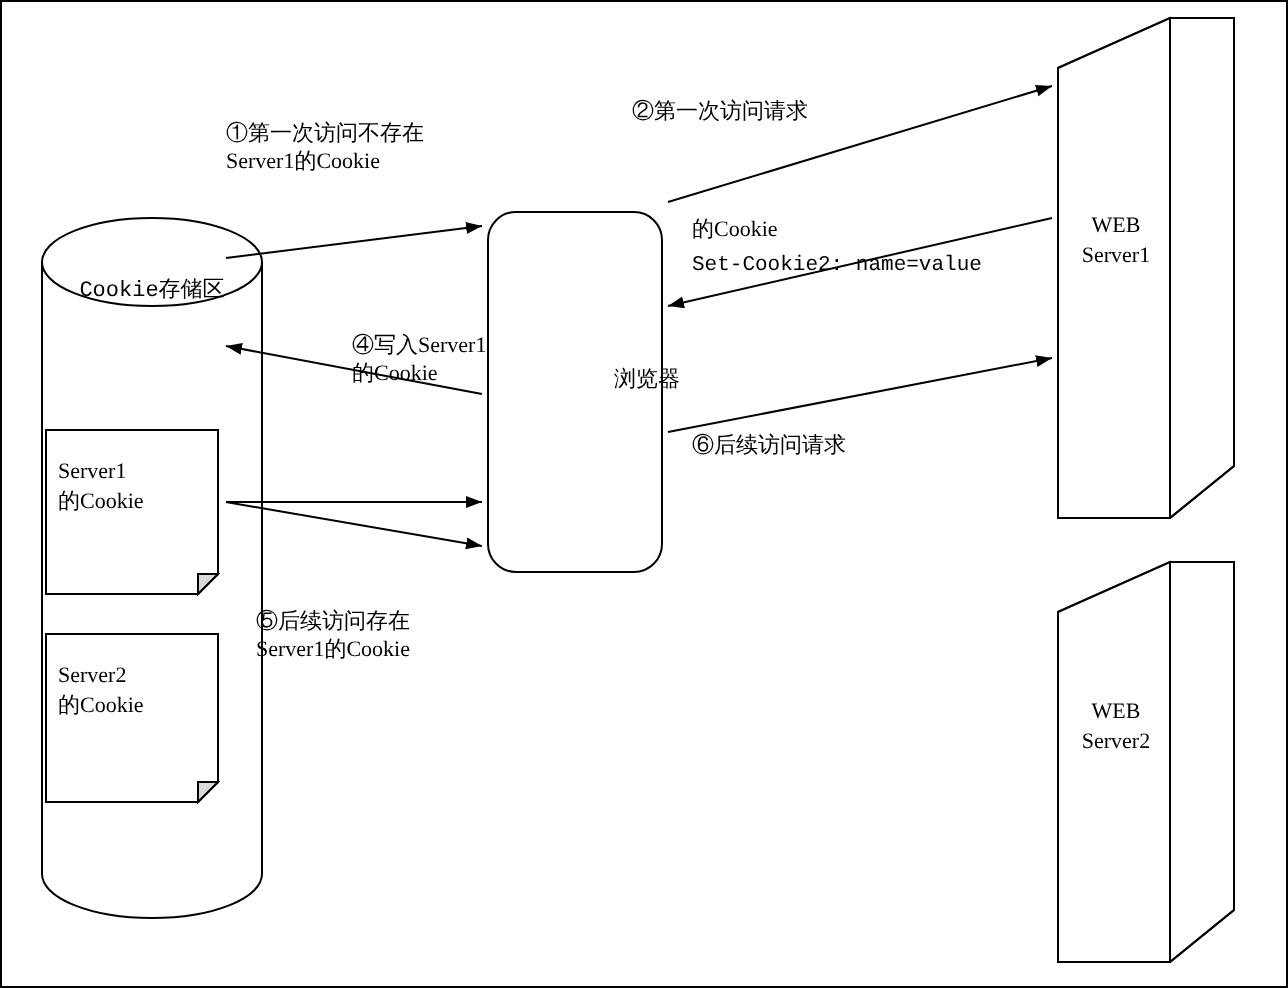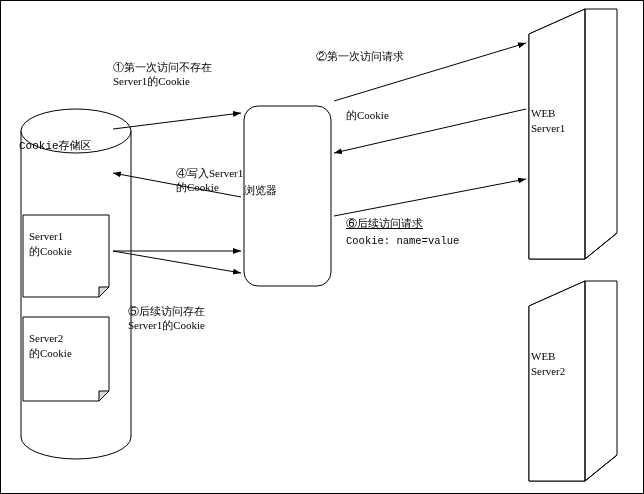--- a/index.html
+++ b/index.html
@@ -34,21 +34,21 @@
   }
   .lbl.mono {
     font-family: "Liberation Mono", monospace;
     font-size: 10.5px;
   }
   .node-text {
     position: absolute;
     font-family: "Liberation Serif", serif;
     font-size: 11px;
     color: #000000;
-    text-align: left;
+    text-align: center;
     line-height: 1.35;
     white-space: pre;
   }
 </style>
 </head>
 <body>
 
 <div id="canvas">
 
   <svg class="svg-layer" viewBox="0 0 644 494">
@@ -103,30 +103,30 @@
     <line x1="112" y1="250" x2="240" y2="250" stroke="#000000" stroke-width="1" marker-end="url(#arrow)"></line>
 
     <line x1="333" y1="215" x2="525" y2="178" stroke="#000000" stroke-width="1" marker-end="url(#arrow)"></line>
   </svg>
 
   <div class="node-text" style="left:18px; top:138px; width:114px;font-family:Liberation Mono, monospace;">Cookie存储区</div>
   <div class="node-text" style="left:28px; top:228px; width:70px; text-align:left;">Server1
 的Cookie</div>
   <div class="node-text" style="left:28px; top:330px; width:70px; text-align:left;">Server2
 的Cookie</div>
-  <div class="node-text" style="left:243px; top:182px; width:87px;">浏览器</div>
+  <div class="node-text" style="left:243px; top:182px; width:87px;padding-left:36px;">浏览器</div>
   <div class="node-text" style="left:530px; top:105px; width:54px;">WEB
 Server1</div>
   <div class="node-text" style="left:530px; top:348px; width:54px;">WEB
 Server2</div>
 
   <div class="lbl" style="left:112px; top:60px;">①第一次访问不存在
 Server1的Cookie</div>
   <div class="lbl" style="left:315px; top:49px;">②第一次访问请求</div>
   <div class="lbl" style="left:345px; top:108px;">的Cookie</div>
+  <div class="lbl mono" style="left:345px; top:126px;">Set-Cookie2: name=value</div>
   <div class="lbl" style="left:131px; top:166px;margin-left:44px;">④写入Server1
 的Cookie</div>
   <div class="lbl" style="left:127px; top:279px;margin-top:25px;">⑤后续访问存在
 Server1的Cookie</div>
-  <div class="lbl" style="left:345px; top:216px;text-decoration:underline;">⑥后续访问请求</div>
-  <div class="lbl mono" style="left:345px; top:234px;">Cookie: name=value</div>
+  <div class="lbl" style="left:345px; top:216px;">⑥后续访问请求</div>
 
 </div>
 
 </body></html>

